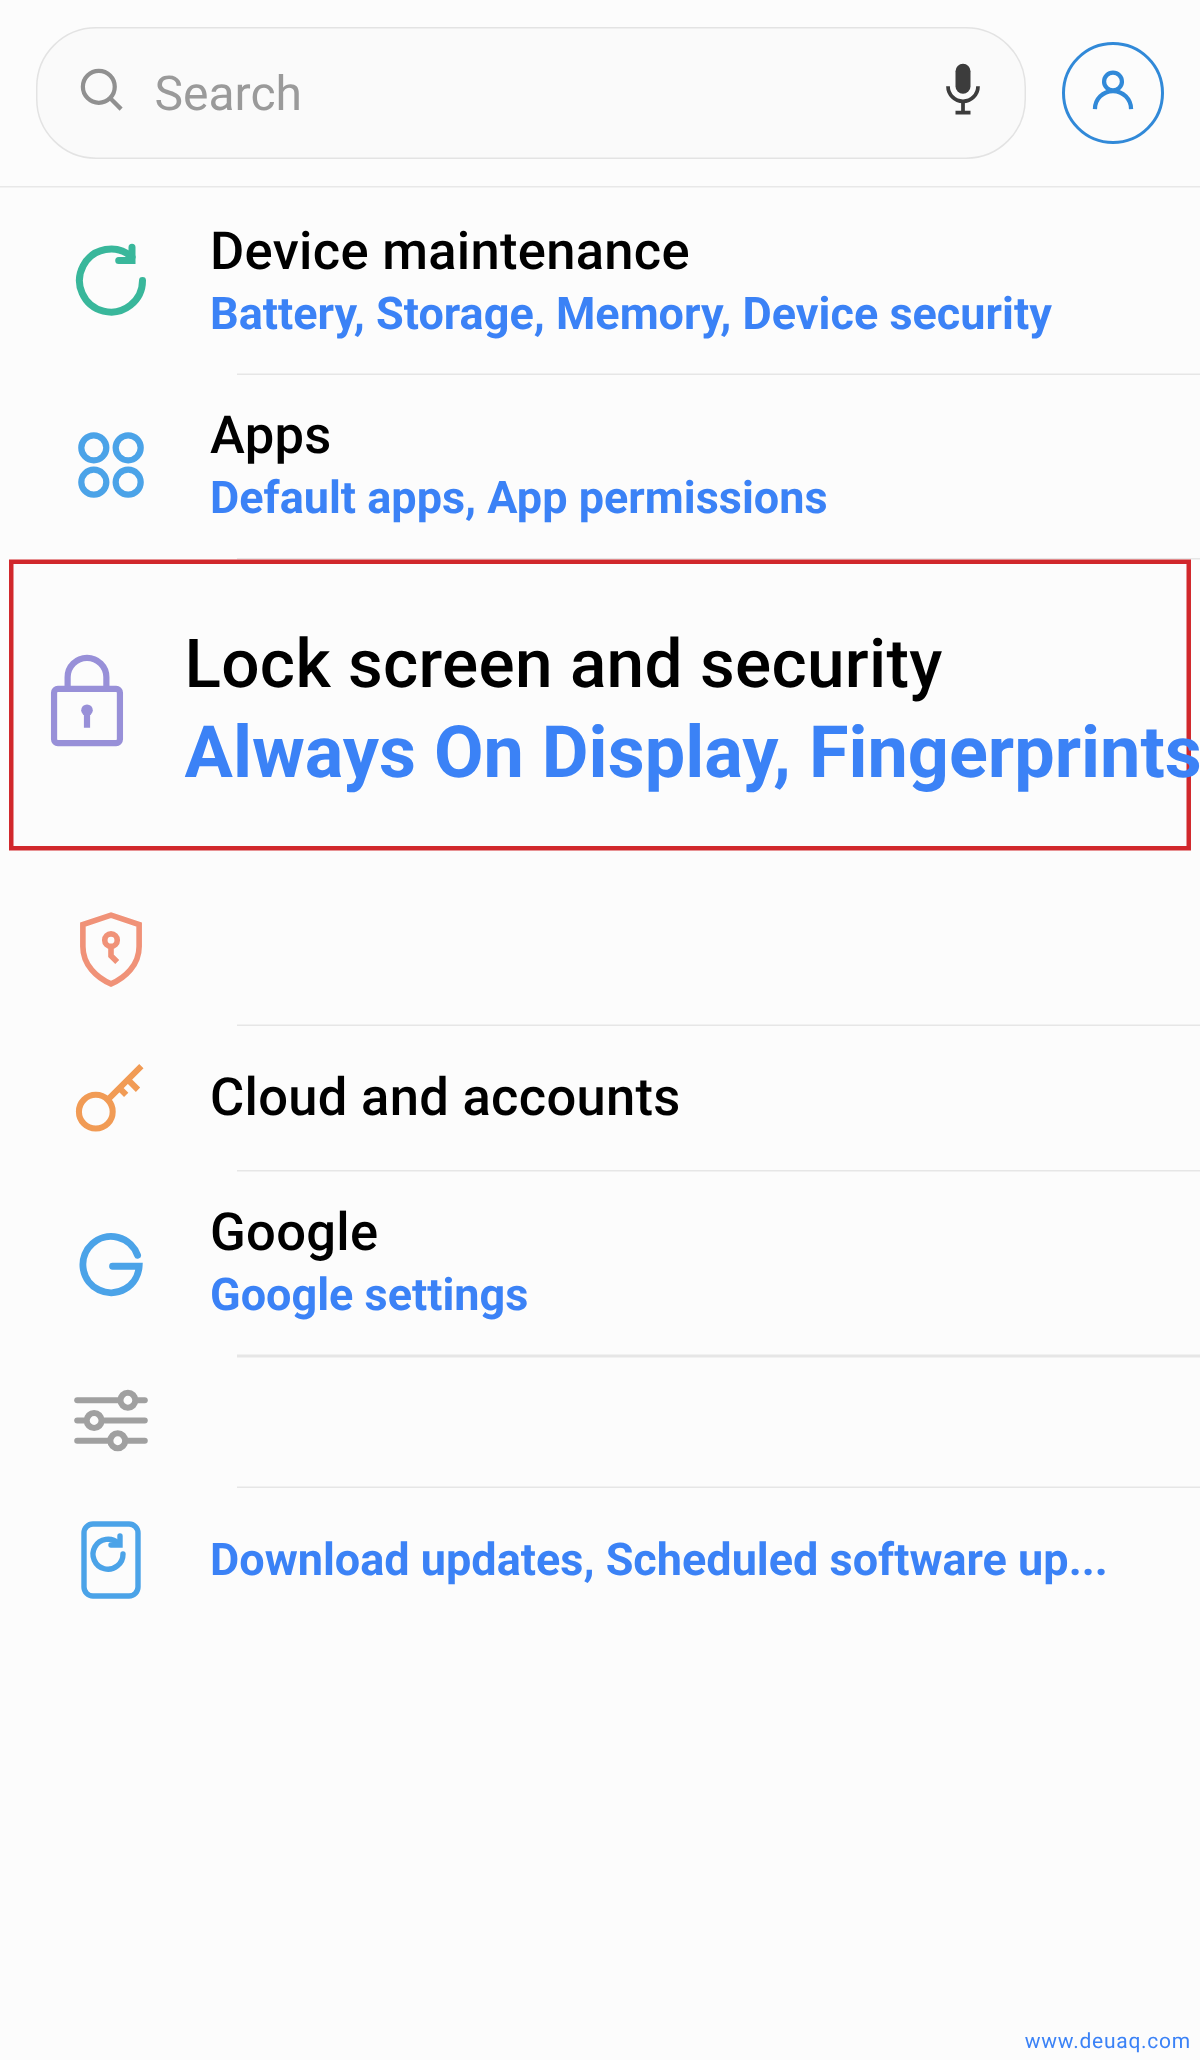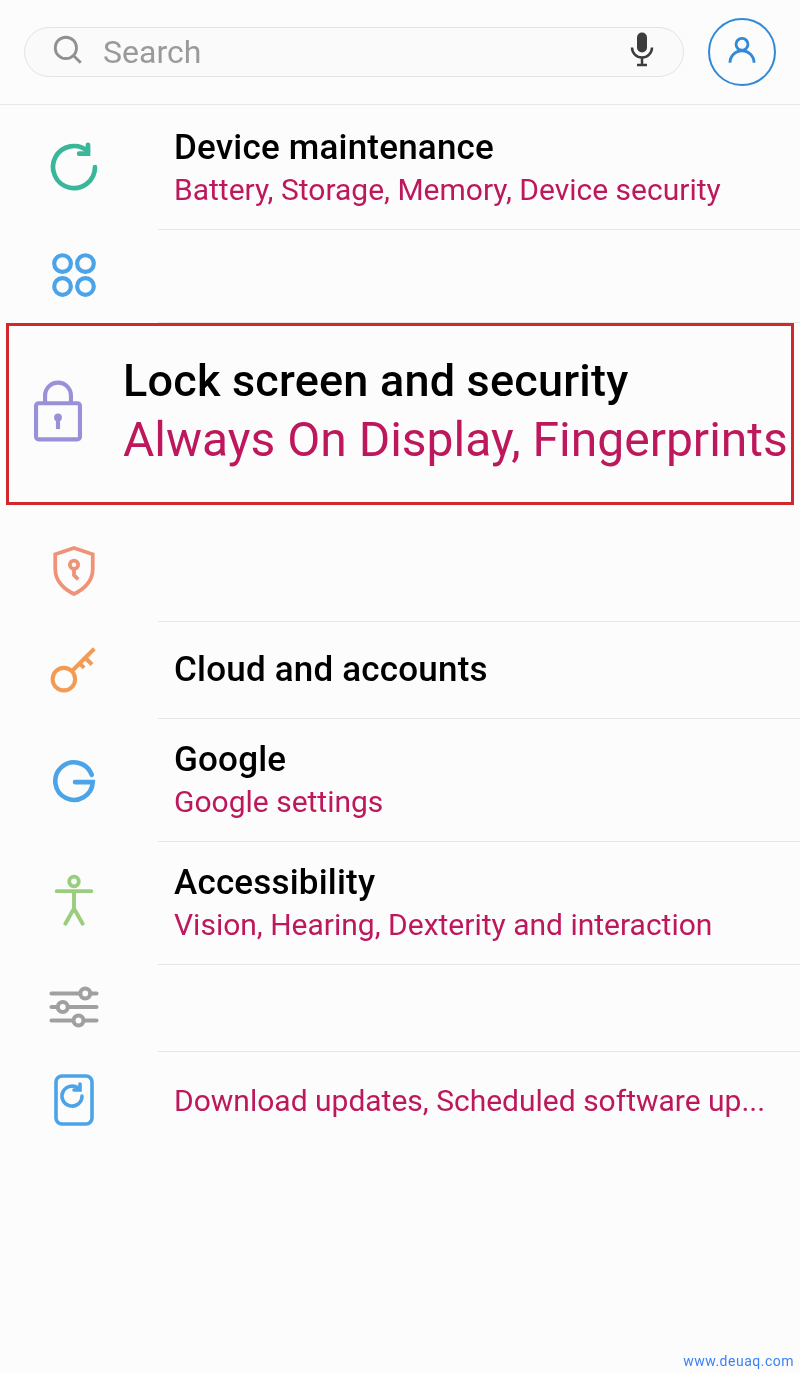--- a/index.html
+++ b/index.html
@@ -13,21 +13,21 @@
     }
     .header {
       display: flex;
       align-items: center;
       padding: 18px 24px 18px 24px;
       gap: 24px;
       border-bottom: 1px solid #e8e8e8;
     }
     .search-pill {
       flex: 1;
-      height: 50px;
+      height: 88px;
       border: 1px solid #e3e3e3;
       border-radius: 40px;
       background: #fafafa;
       display: flex;
       align-items: center;
       padding: 0 26px;
       gap: 18px;
     }
     .search-placeholder {
       font-size: 32px;
@@ -44,21 +44,21 @@
       justify-content: center;
       color: #3189d8;
     }
     .list {
       display: flex;
       flex-direction: column;
     }
     .row {
       display: flex;
       align-items: center;
-      gap: 50px;
+      gap: 16px;
       padding: 20px 0 22px 0;
       margin: 0 24px;
       position: relative;
     }
     .icon-cell {
       width: 100px;
       display: flex;
       justify-content: center;
       align-items: center;
     }
@@ -70,41 +70,41 @@
       padding-right: 8px;
     }
     .title {
       font-size: 35px;
       color: #000;
       font-weight: 500;
       letter-spacing: 0.2px;
     }
     .subtitle {
       font-size: 30px;
-      color: #be185d;
-      font-weight: 400;
+      color: #3b82f6;
+      font-weight: 700;
       white-space: nowrap;
       overflow: hidden;
       text-overflow: ellipsis;
     }
     .divider {
       border-bottom: 1px solid #e6e6e6;
       margin-left: 158px;
     }
     
     .row.first { padding-top: 22px; }
     
     .row.highlight {
       border: 3px solid #d1282c;
       margin: 0 6px;
       padding: 28px 18px 34px 18px;
       gap: 34px;
     }
     .row.highlight .icon-cell { width: 104px; }
-    .row.highlight .title { font-size: 45px; font-weight: 500; }
+    .row.highlight .title { font-size: 45px; font-weight: 500; margin-top: 12px; }
     .row.highlight .subtitle { font-size: 48px; }
     .gap-after-highlight { height: 18px; }
     .watermark {
       position: absolute;
       right: 6px;
       bottom: 4px;
       font-size: 14px;
       color: #3b82f6;
       letter-spacing: 0.5px;
     }
@@ -158,20 +158,24 @@
 
   <div class="row">
     <div class="icon-cell">
       <svg width="50" height="50" viewBox="0 0 24 24" fill="none" stroke="#4ba3e8" stroke-width="2">
         <circle cx="6.5" cy="6.5" r="4"></circle>
           <circle cx="17.5" cy="6.5" r="4"></circle>
         <circle cx="6.5" cy="17.5" r="4"></circle>
           <circle cx="17.5" cy="17.5" r="4"></circle>
       </svg>
     </div>
+    <div class="text-cell">
+      <span class="title">Apps</span>
+      <span class="subtitle">Default apps, App permissions</span>
+    </div>
   </div>
   <div class="divider"></div>
 
   <div class="row highlight">
     <div class="icon-cell">
       <svg width="62" height="68" viewBox="0 0 24 26" fill="none" stroke="#9890d8" stroke-width="1.6">
         <path d="M7 10 V7 a5 5 0 0 1 10 0 V10"></path>
         <rect x="3.5" y="10" width="17" height="14" rx="1"></rect>
         <circle cx="12" cy="15.5" r="1.5" fill="#9890d8" stroke="none"></circle>
         <line x1="12" y1="16.5" x2="12" y2="20"></line>
@@ -214,32 +218,20 @@
         <path d="M20.5 10 A9 9 0 1 0 21 13.5 H12.5"></path>
       </svg>
     </div>
     <div class="text-cell">
       <span class="title">Google</span>
       <span class="subtitle">Google settings</span>
     </div>
   </div>
   <div class="divider"></div>
 
-  <div class="row">
-    <div class="icon-cell">
-      <svg width="52" height="58" viewBox="0 0 24 26" fill="none" stroke="#99ce7f" stroke-width="1.8" stroke-linecap="round">
-        <circle cx="12" cy="3.5" r="2.2"></circle>
-        <path d="M4 8 h16 M12 8 v8 M12 16 l-4 7 M12 16 l4 7"></path>
-      </svg>
-    </div>
-    <div class="text-cell">
-      <span class="title">Accessibility</span>
-      <span class="subtitle">Vision, Hearing, Dexterity and interaction</span>
-    </div>
-  </div>
   <div class="divider"></div>
 
   <div class="row">
     <div class="icon-cell">
       <svg width="54" height="44" viewBox="0 0 24 18" fill="none" stroke="#a0a0a0" stroke-width="1.8" stroke-linecap="round">
         <line x1="2" y1="3" x2="22" y2="3"></line>
           <circle cx="17" cy="3" r="2.2" fill="#fcfcfc"></circle>
         <line x1="2" y1="9" x2="22" y2="9"></line>
           <circle cx="7" cy="9" r="2.2" fill="#fcfcfc"></circle>
         <line x1="2" y1="15" x2="22" y2="15"></line>

